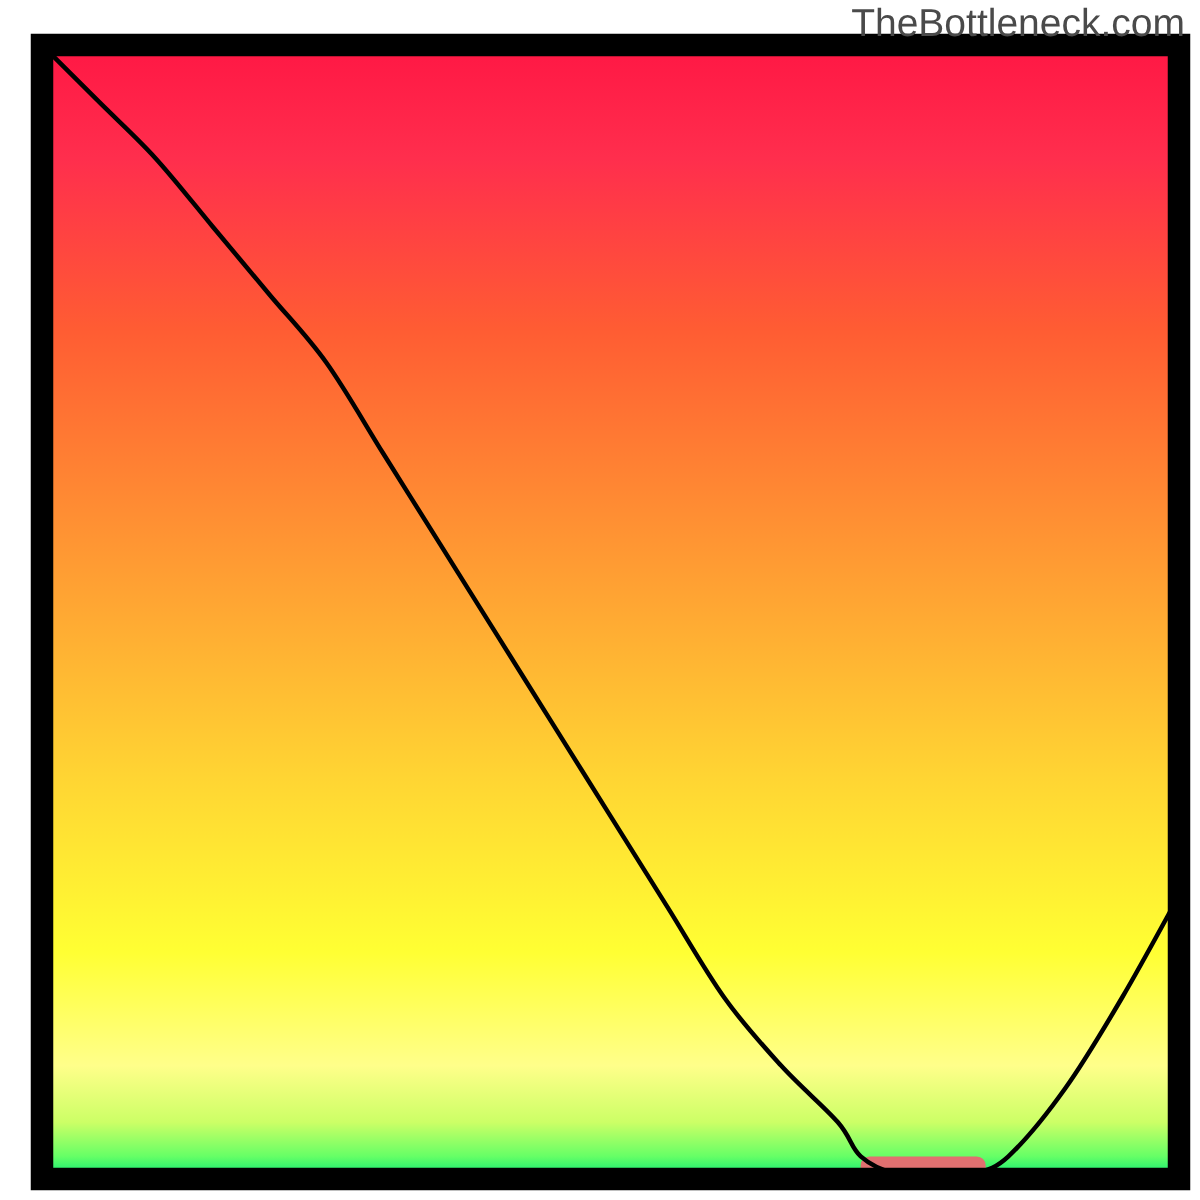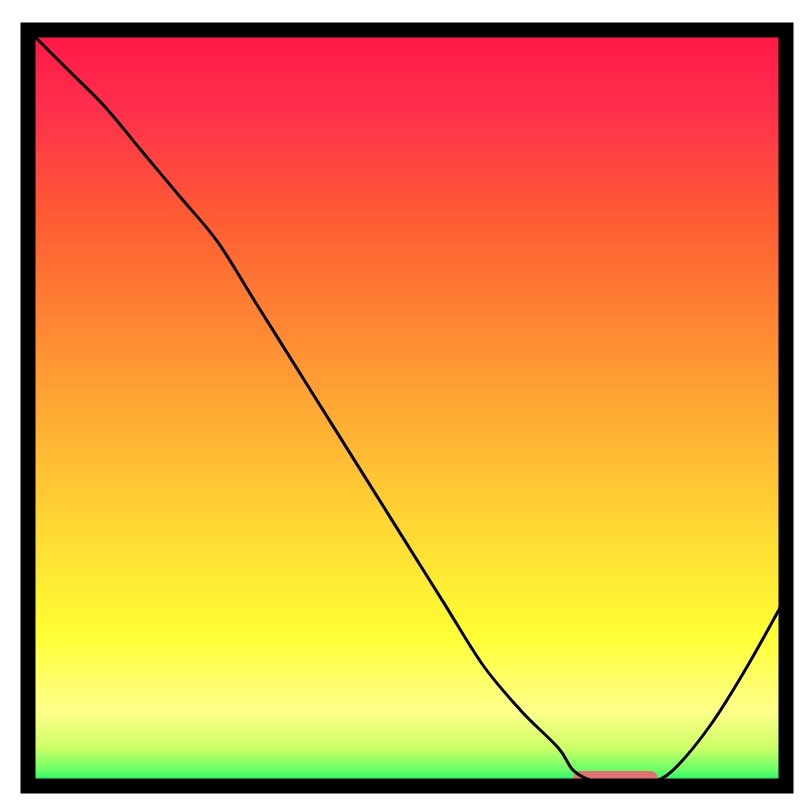--- a/index.html
+++ b/index.html
@@ -31,20 +31,21 @@
     left: 0;
     top: 0;
     width: 800px;
     height: 800px;
   }
 </style>
 </head>
 <body>
 
 <div class="frame">
+  <div class="watermark">TheBottleneck.com</div>
 
   <svg class="plot" viewBox="0 0 800 800">
     <defs>
       <linearGradient id="bg-grad" x1="0" y1="1" x2="0" y2="0">
           <stop offset="0.0%" stop-color="#00e676"></stop>
           <stop offset="2.0%" stop-color="#66ff66"></stop>
           <stop offset="5.0%" stop-color="#ccff66"></stop>
           <stop offset="10.0%" stop-color="#ffff8a"></stop>
           <stop offset="20.0%" stop-color="#ffff33"></stop>
           <stop offset="35.0%" stop-color="#ffd633"></stop>

